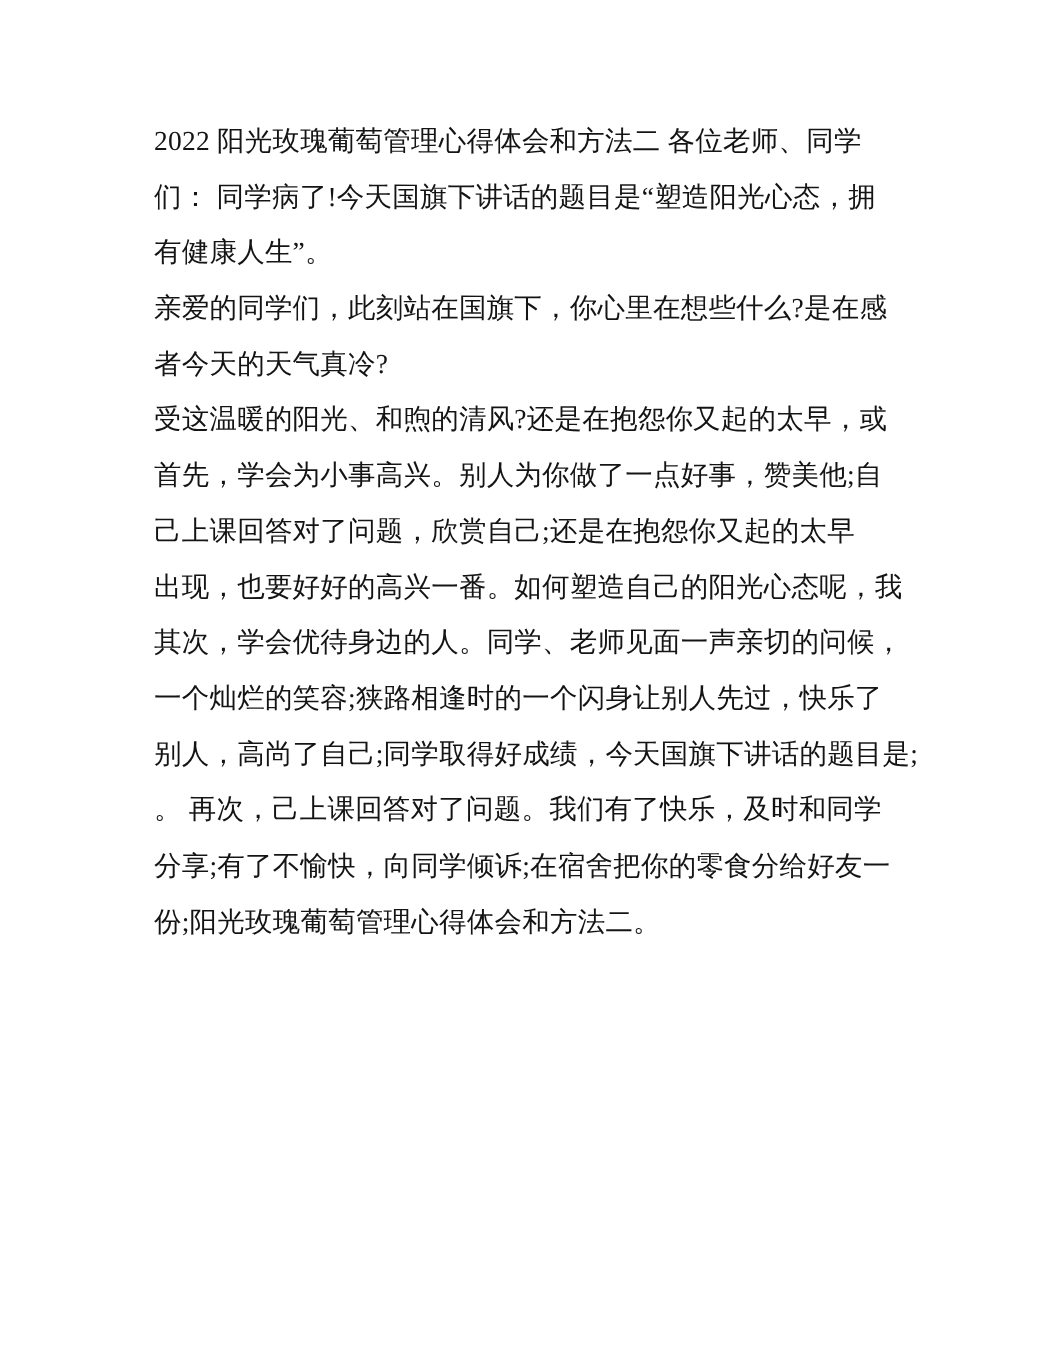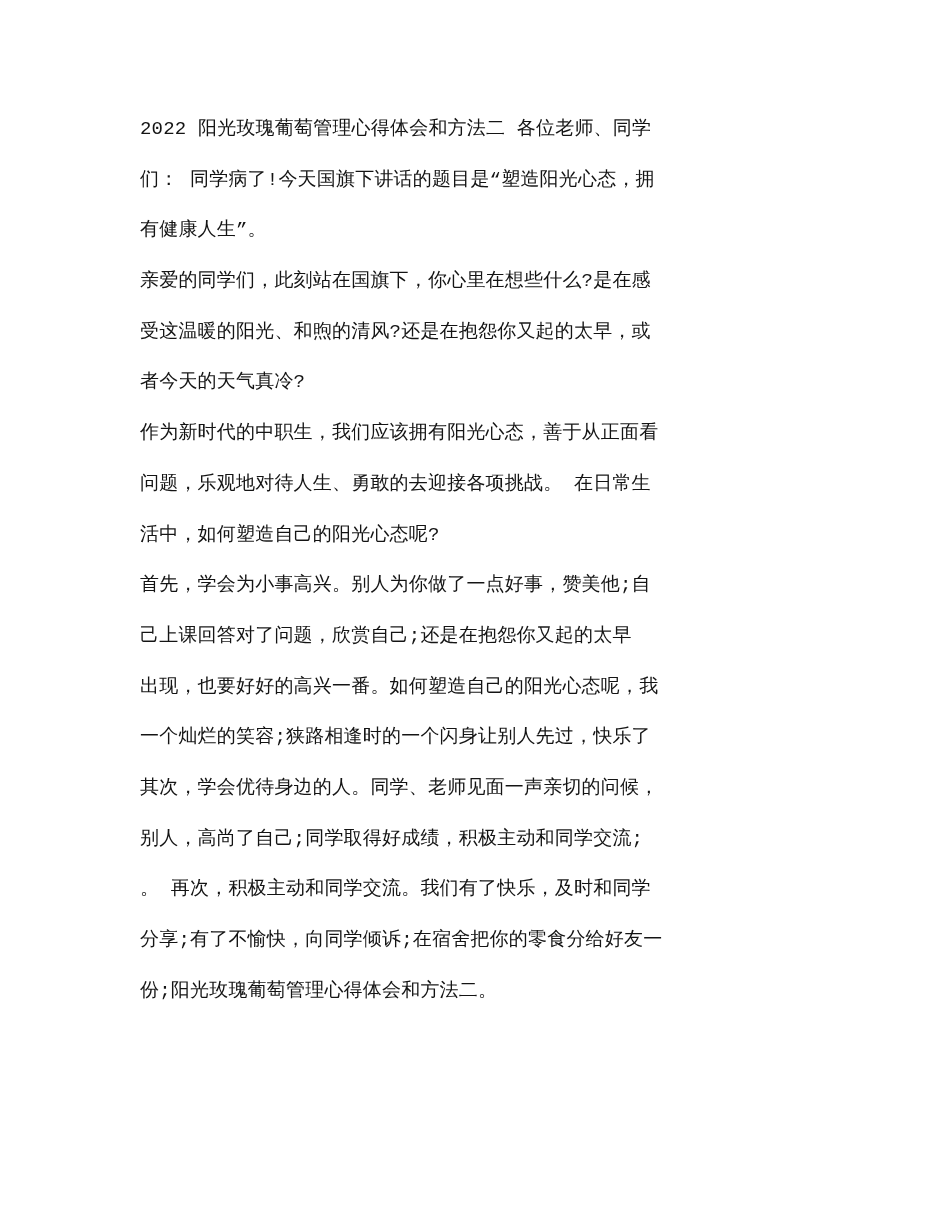--- a/index.html
+++ b/index.html
@@ -12,22 +12,22 @@
     width: 950px;
     height: 1229px;
     background: #ffffff;
     overflow: hidden;
   }
   .doc {
     position: absolute;
     left: 140px;
     top: 104px;
     width: 680px;
-    font-family: Liberation Mono, monospace;
-    font-size: 19px;
+    font-family: Liberation Serif, serif;
+    font-size: 25px;
     color: #141414;
     font-weight: 400;
   }
   .paragraph {
     margin: 0;
     padding: 0;
   }
   .line {
     height: 50.7px;
     line-height: 50.7px;
@@ -40,37 +40,32 @@
 
 <div class="page">
   <div class="doc" id="doc">
       <div class="paragraph">
         <div class="line">2022 阳光玫瑰葡萄管理心得体会和方法二 各位老师、同学</div>
         <div class="line">们： 同学病了!今天国旗下讲话的题目是“塑造阳光心态，拥</div>
         <div class="line">有健康人生”。</div>
       </div>
       <div class="paragraph">
         <div class="line">亲爱的同学们，此刻站在国旗下，你心里在想些什么?是在感</div>
+        <div class="line">者今天的天气真冷?</div>
         <div class="line">受这温暖的阳光、和煦的清风?还是在抱怨你又起的太早，或</div>
-        <div class="line">者今天的天气真冷?</div>
-      </div>
-      <div class="paragraph">
-        <div class="line">作为新时代的中职生，我们应该拥有阳光心态，善于从正面看</div>
-        <div class="line">问题，乐观地对待人生、勇敢的去迎接各项挑战。 在日常生</div>
-        <div class="line">活中，如何塑造自己的阳光心态呢?</div>
       </div>
       <div class="paragraph">
         <div class="line">首先，学会为小事高兴。别人为你做了一点好事，赞美他;自</div>
         <div class="line">己上课回答对了问题，欣赏自己;还是在抱怨你又起的太早</div>
         <div class="line">出现，也要好好的高兴一番。如何塑造自己的阳光心态呢，我</div>
       </div>
       <div class="paragraph">
+        <div class="line">其次，学会优待身边的人。同学、老师见面一声亲切的问候，</div>
         <div class="line">一个灿烂的笑容;狭路相逢时的一个闪身让别人先过，快乐了</div>
-        <div class="line">其次，学会优待身边的人。同学、老师见面一声亲切的问候，</div>
-        <div class="line">别人，高尚了自己;同学取得好成绩，积极主动和同学交流;</div>
+        <div class="line">别人，高尚了自己;同学取得好成绩，今天国旗下讲话的题目是;</div>
       </div>
       <div class="paragraph">
-        <div class="line">。 再次，积极主动和同学交流。我们有了快乐，及时和同学</div>
+        <div class="line">。 再次，己上课回答对了问题。我们有了快乐，及时和同学</div>
         <div class="line">分享;有了不愉快，向同学倾诉;在宿舍把你的零食分给好友一</div>
         <div class="line">份;阳光玫瑰葡萄管理心得体会和方法二。</div>
       </div>
     </div>
 </div>
 
 </body></html>

